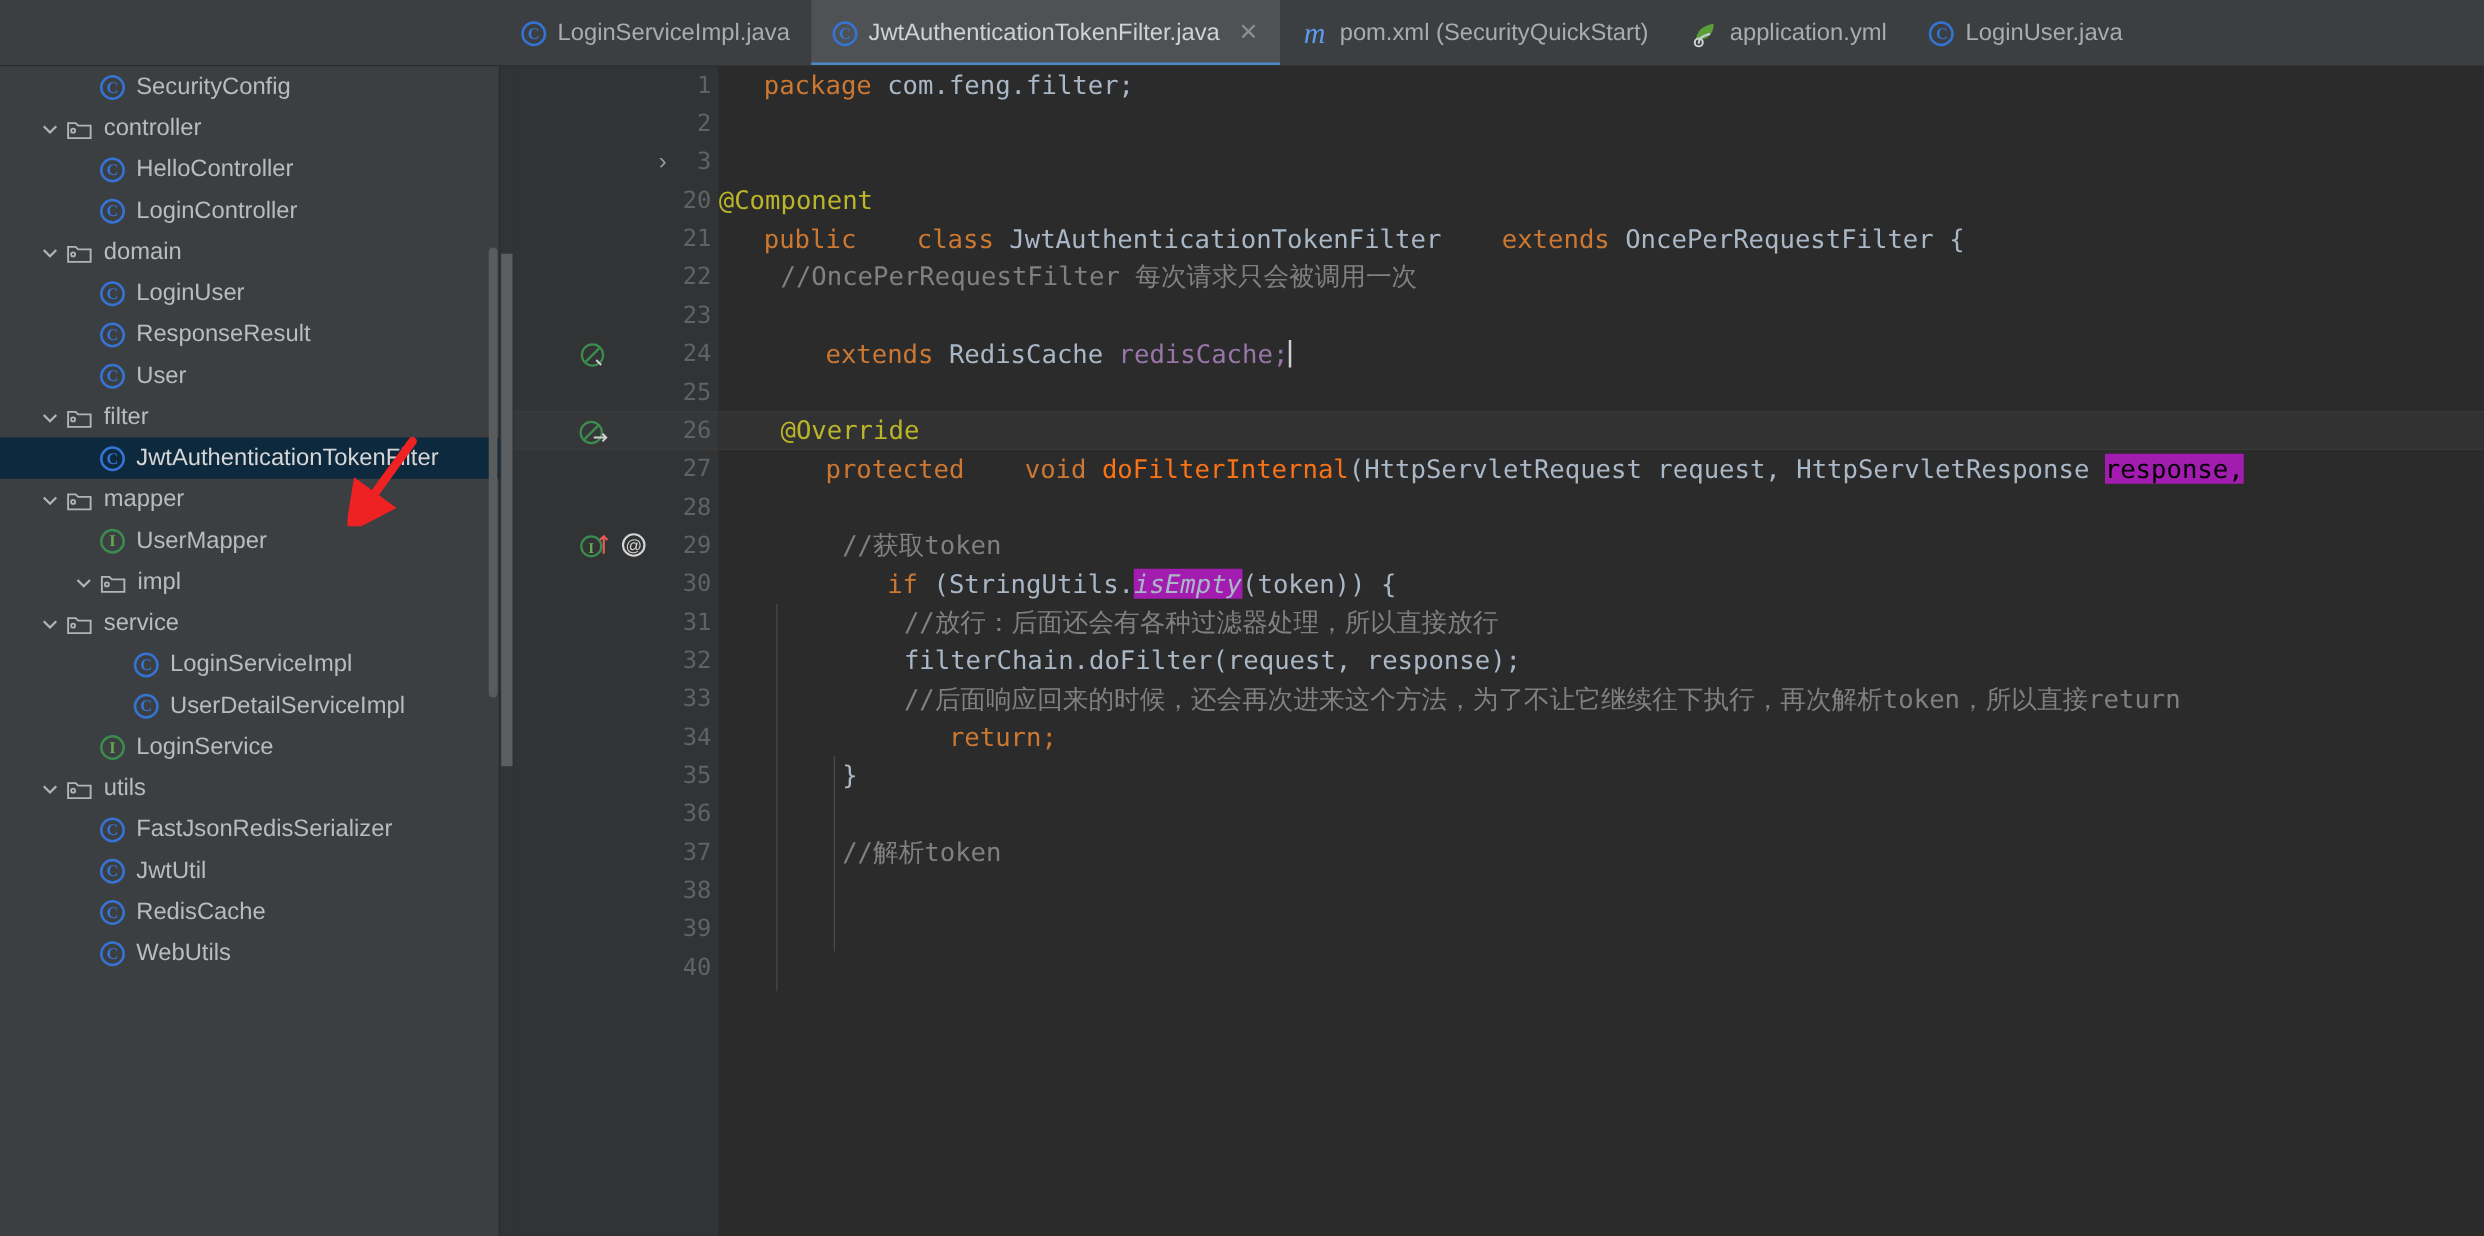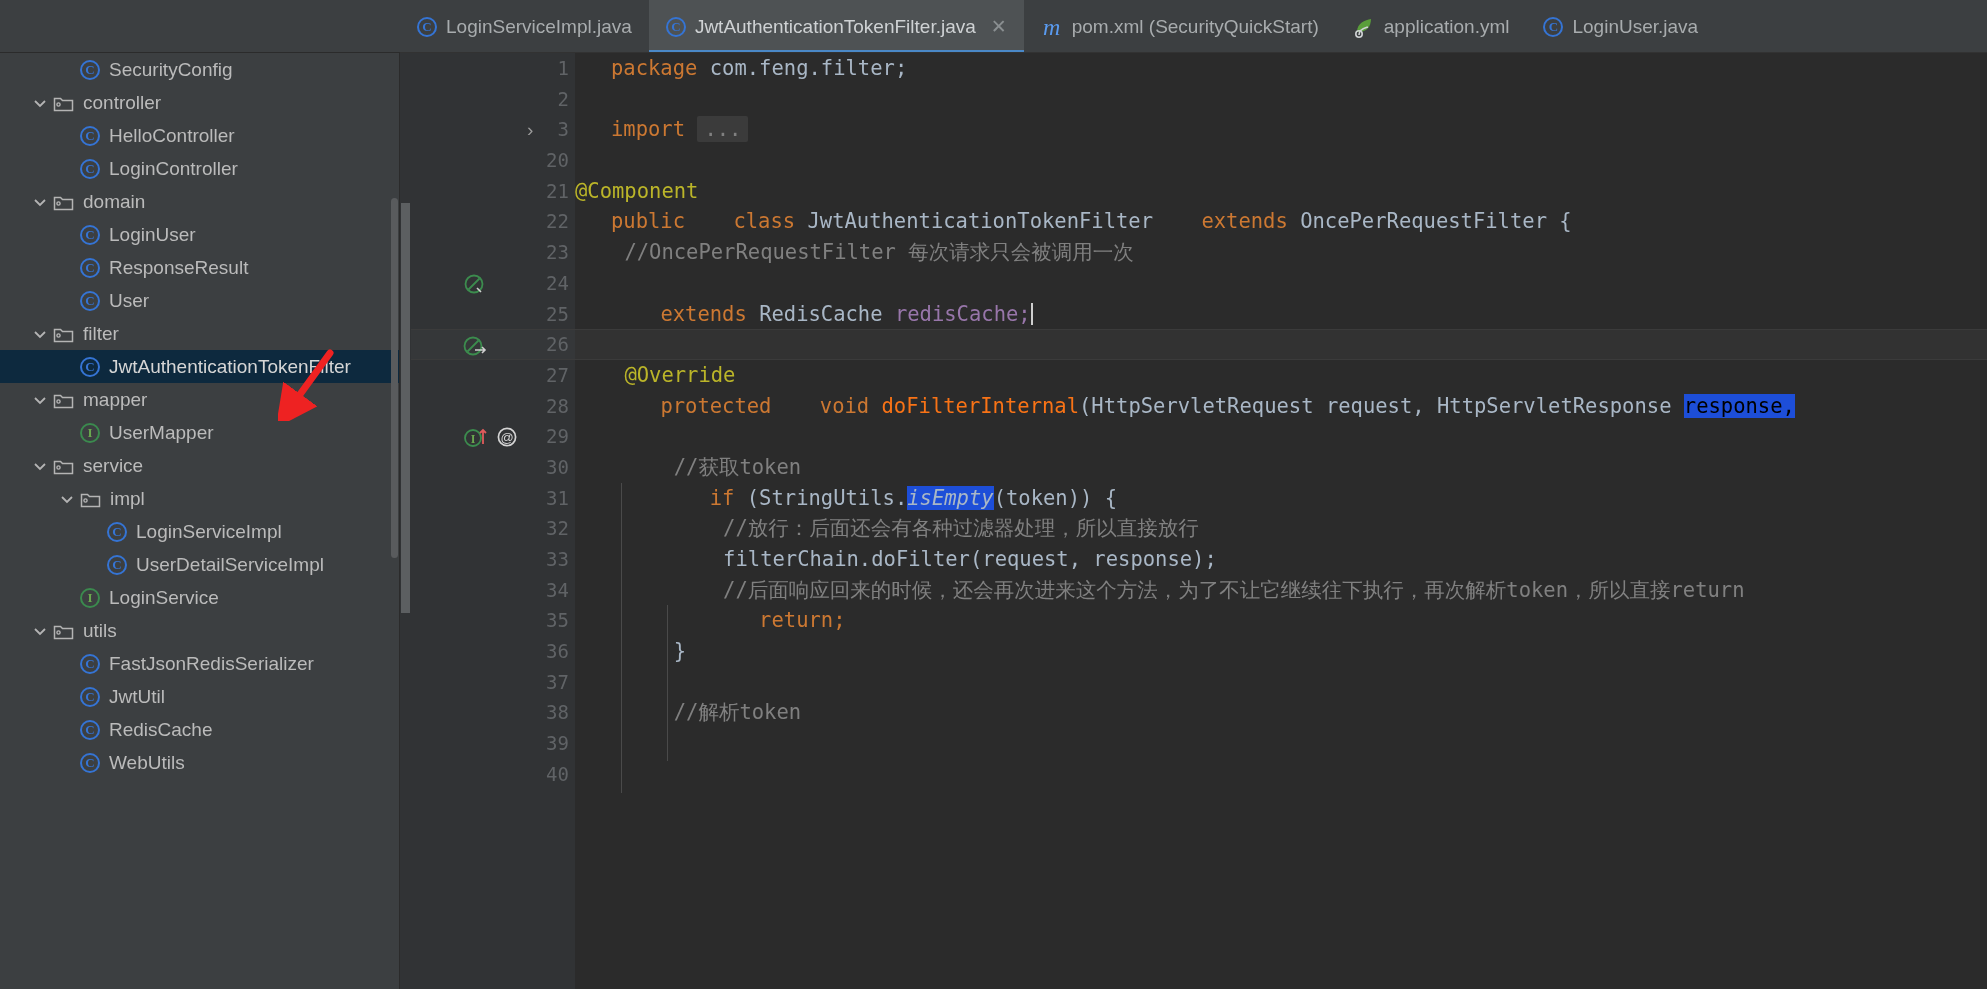--- a/index.html
+++ b/index.html
@@ -237,21 +237,21 @@
   .cmt  { color: #808080; }
   .str  { color: #6a8759; }
   .plain{ color: #a9b7c6; }
   .hintparam {
     background: #3b3b3b;
     color: #999999;
     font-size: 16px;
     border-radius: 3px;
     padding: 1px 3px;
   }
-  .sel-ident { background: #1d4ed8; }
+  .sel-ident { background: #a21caf; }
   .ital { font-style: italic; }
   .squiggle {
     border-bottom: 2px dotted #bbb529;
   }
   .caret {
     display: inline-block;
     width: 2px;
     height: 22px;
     background: #cfcfcf;
     vertical-align: -4px;
@@ -408,48 +408,48 @@
             </span>
             <span class="label">mapper</span>
           </div>
           <div class="tree-item">
             <span style="display: inline-block; width: 54px;"></span>
             <span class="ico" style="width: 26px;"></span>
             <span class="ico ico-interface">I</span>
             <span class="label">UserMapper</span>
           </div>
           <div class="tree-item">
+            <span style="display: inline-block; width: 54px;"></span>
+            <span class="ico" style="width: 26px;">
+              <svg class="chev" viewBox="0 0 18 18">
+                <path d="M4 7 L9 12 L14 7" fill="none" stroke="#b4b4b4" stroke-width="1.8"></path>
+              </svg>
+            </span>
+            <span class="ico">
+              <svg width="21" height="18" viewBox="0 0 21 18">
+                <path d="M1.5 4.5 h6 l2 2 h10 v10 h-18 z" fill="none" stroke="#b4b4b4" stroke-width="1.5"></path>
+                <circle cx="5.5" cy="10.5" r="1.6" fill="none" stroke="#b4b4b4" stroke-width="1.4"></circle>
+              </svg>
+            </span>
+            <span class="label">impl</span>
+          </div>
+          <div class="tree-item">
             <span style="display: inline-block; width: 27px;"></span>
             <span class="ico" style="width: 26px;">
               <svg class="chev" viewBox="0 0 18 18">
                 <path d="M4 7 L9 12 L14 7" fill="none" stroke="#b4b4b4" stroke-width="1.8"></path>
               </svg>
             </span>
             <span class="ico">
               <svg width="21" height="18" viewBox="0 0 21 18">
                 <path d="M1.5 4.5 h6 l2 2 h10 v10 h-18 z" fill="none" stroke="#b4b4b4" stroke-width="1.5"></path>
                 <circle cx="5.5" cy="10.5" r="1.6" fill="none" stroke="#b4b4b4" stroke-width="1.4"></circle>
               </svg>
             </span>
             <span class="label">service</span>
-          </div>
-          <div class="tree-item">
-            <span style="display: inline-block; width: 54px;"></span>
-            <span class="ico" style="width: 26px;">
-              <svg class="chev" viewBox="0 0 18 18">
-                <path d="M4 7 L9 12 L14 7" fill="none" stroke="#b4b4b4" stroke-width="1.8"></path>
-              </svg>
-            </span>
-            <span class="ico">
-              <svg width="21" height="18" viewBox="0 0 21 18">
-                <path d="M1.5 4.5 h6 l2 2 h10 v10 h-18 z" fill="none" stroke="#b4b4b4" stroke-width="1.5"></path>
-                <circle cx="5.5" cy="10.5" r="1.6" fill="none" stroke="#b4b4b4" stroke-width="1.4"></circle>
-              </svg>
-            </span>
-            <span class="label">impl</span>
           </div>
           <div class="tree-item">
             <span style="display: inline-block; width: 81px;"></span>
             <span class="ico" style="width: 26px;"></span>
             <span class="ico ico-class">C</span>
             <span class="label">LoginServiceImpl</span>
           </div>
           <div class="tree-item">
             <span style="display: inline-block; width: 81px;"></span>
             <span class="ico" style="width: 26px;"></span>
@@ -590,21 +590,20 @@
         <div class="current-line" style="top:276px;"></div>
         <div class="indent-guide" style="left:46px;top:430px;height:310px;"></div>
         <div class="indent-guide" style="left:92px;top:552px;height:156px;"></div>
 
         <div id="code-lines" style="position:relative;">
 
           <div class="line"><span class="kw">package</span> <span class="plain">com.feng.filter;</span></div>
 
           <div class="line"></div>
 
-          <div class="line"><span class="kw">import</span> <span style="background:#3b3b3b;color:#808080;padding:1px 7px;border-radius:2px;">...</span></div>
 
           <div class="line"></div>
 
           <div class="line"><span class="ann">@Component</span></div>
 
           <div class="line"><span class="kw">public</span> <span class="kw">class</span> <span class="cls">JwtAuthenticationTokenFilter</span> <span class="kw">extends</span> <span class="cls">OncePerRequestFilter</span> <span class="plain">{</span></div>
 
           <div class="line">    <span class="cmt">//OncePerRequestFilter 每次请求只会被调用一次</span></div>
 
           <div class="line"></div>

